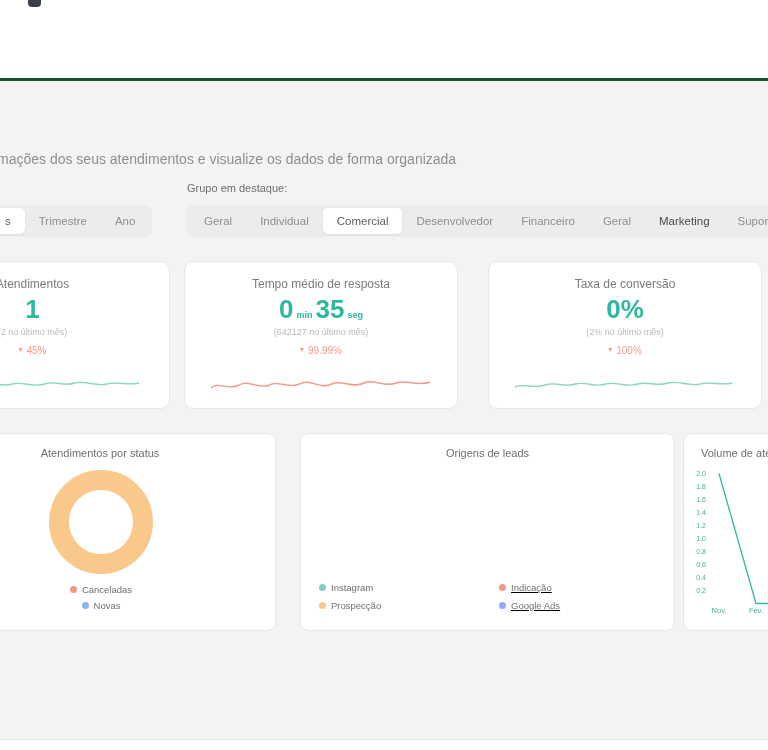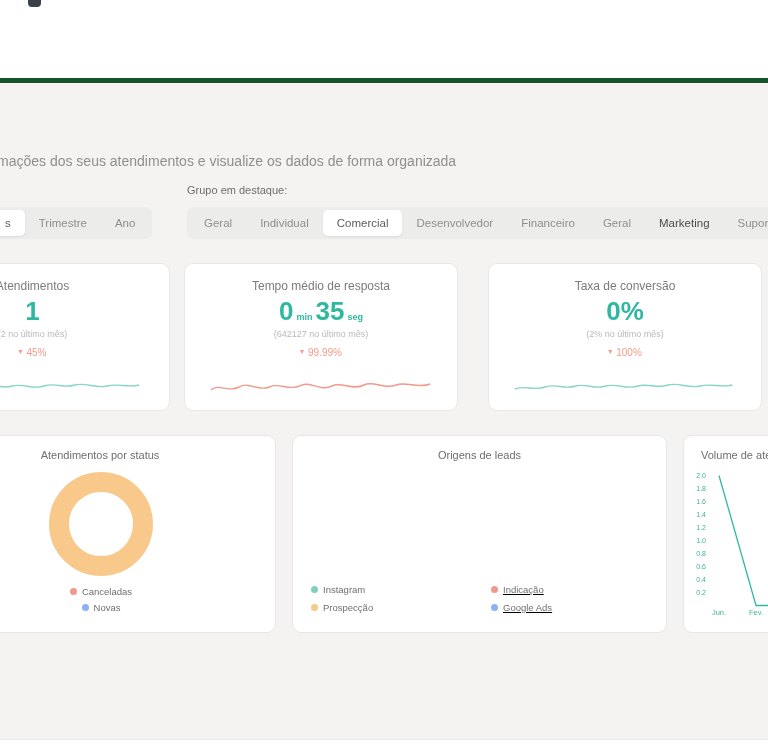--- a/index.html
+++ b/index.html
@@ -3,21 +3,21 @@
 <meta charset="utf-8">
 <style>
   * { margin:0; padding:0; box-sizing:border-box; }
   html,body { width:768px; height:750px; }
   body { font-family:"Liberation Sans", sans-serif; background:#ffffff; }
   .screen { position:relative; width:768px; height:750px; overflow:hidden; background:#ffffff; }
 
   .topbar { position:absolute; left:0; top:0; width:768px; height:78px; background:#ffffff; }
   .logo-dot { position:absolute; left:28px; top:-6px; width:13px; height:13px; border-radius:4px; background:#3c4049; }
 
-  .content { position:absolute; left:0; top:78px; width:768px; height:661px; background:#f4f3f2; border-top:5px solid #14532d; }
+  .content { position:absolute; left:0; top:78px; width:768px; height:661px; background:#f4f3f2; border-top:3px solid #14532d; }
   .bottombar { position:absolute; left:0; top:739px; width:768px; height:11px; background:#ffffff; border-top:1px solid #e9e9e9; }
 
   .subtitle { position:absolute; left:-3px; top:70px; font-size:14px; color:#8f8f8f; white-space:nowrap; }
   .group-label { position:absolute; left:187px; top:101px; font-size:11px; color:#6e6e6e; }
 
   .tabs { position:absolute; top:124px; display:flex; align-items:center; background:#ececeb; border-radius:7px; padding:3px; white-space:nowrap; }
   .period-tabs { left:-12px; }
   .group-tabs { left:187px; }
   .tab { border:0; background:transparent; font-family:"Liberation Sans", sans-serif; font-size:11.5px; color:#8f8f8f; padding:7px 14px; border-radius:5px; cursor:pointer; white-space:nowrap; }
   .tab.selected { background:#ffffff; color:#5d5d5d; box-shadow:0 1px 2px rgba(0,0,0,0.08); }
@@ -31,21 +31,21 @@
   .stat-value { margin-top:4px; color:#2eb8a0; font-size:26px; font-weight:700; display:flex; align-items:baseline; gap:3px; line-height:1.1; }
   .stat-value .vunit { font-size:9px; font-weight:700; }
   .stat-sub { margin-top:3px; font-size:9px; color:#b9b9b9; }
   .stat-delta { margin-top:8px; font-size:10px; color:#f49a8c; display:flex; align-items:center; gap:4px; }
   .stat-delta .arr { font-size:8px; line-height:1; }
   .spark { margin-top:auto; margin-bottom:12px; width:82%; height:24px; }
 
   .panel { position:absolute; top:352px; height:198px; background:#ffffff; border:1px solid #e8e7e6; border-radius:9px; }
   .panel h3 { text-align:center; margin-top:13px; font-size:11px; font-weight:400; color:#6e6e6e; white-space:nowrap; }
   .panel-1 { left:-76px; width:352px; }
-  .panel-2 { left:292px; width:375px; }
+  .panel-2 { left:300px; width:375px; }
   .panel-3 { left:683px; width:352px; }
   .panel-3 h3 { text-align:left; padding-left:17px; }
 
   .donut { position:absolute; left:124px; top:36px; width:104px; height:104px; border:20px solid #f8c98b; border-radius:50%; }
 
   .status-legend { position:absolute; left:0; top:150px; width:352px; display:flex; flex-direction:column; align-items:center; gap:5px; }
   .legend-item { display:flex; align-items:center; gap:5px; }
   .legend-item .dot { width:7px; height:7px; border-radius:50%; flex:0 0 auto; }
   .legend-item .legend-label { font-size:9.5px; color:#6f6f6f; }
 
@@ -187,21 +187,21 @@
           <div class="ytick">1.0</div>
           <div class="ytick">0.8</div>
           <div class="ytick">0.6</div>
           <div class="ytick">0.4</div>
           <div class="ytick">0.2</div>
         </div>
       <svg class="volume-plot" viewBox="0 0 140 140">
         <polyline points="11,3.5 48,133.5 110,133.5" fill="none" stroke-width="1.3" stroke="#2fb9a0"></polyline>
       </svg>
       <div class="volume-x-axis">
-          <span class="xtick" style="left: 1px;">Jun.</span>
+          <span class="xtick" style="left: 1px;">Nov.</span>
           <span class="xtick" style="left: 38px;">Fev.</span>
         </div>
     </section>
 
   </main>
 
   <footer class="bottombar"></footer>
 
 </div>
 

